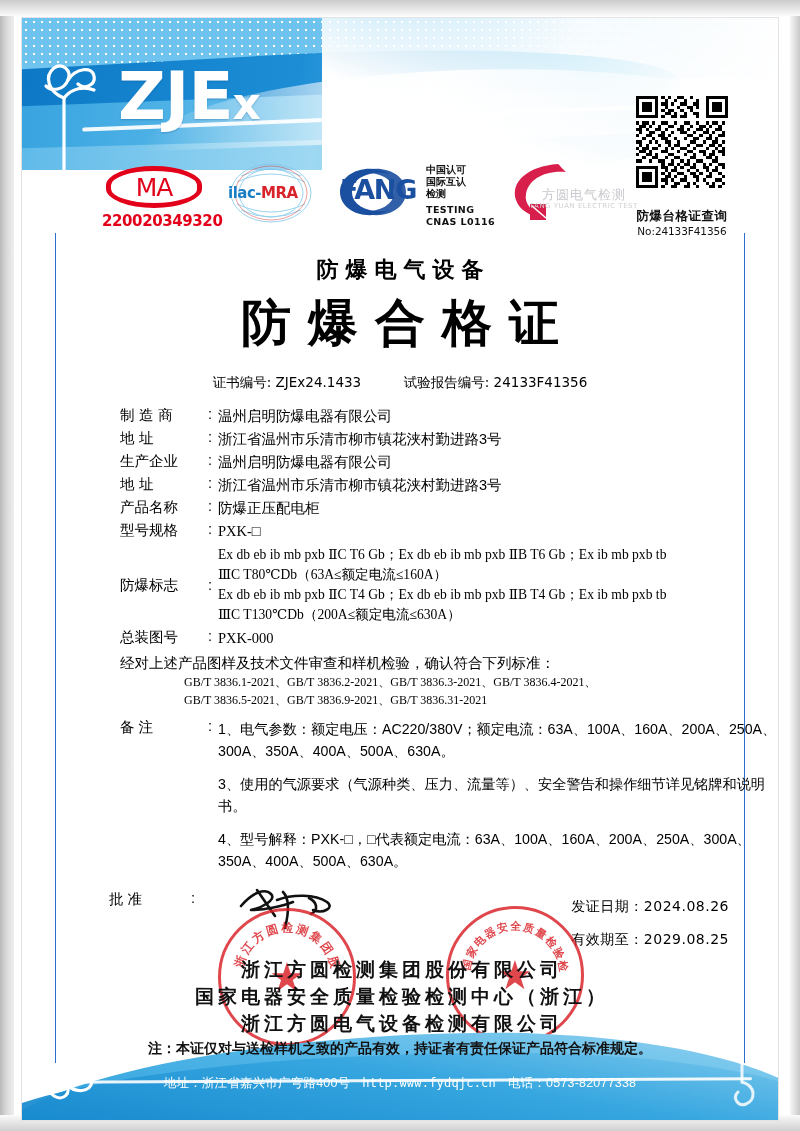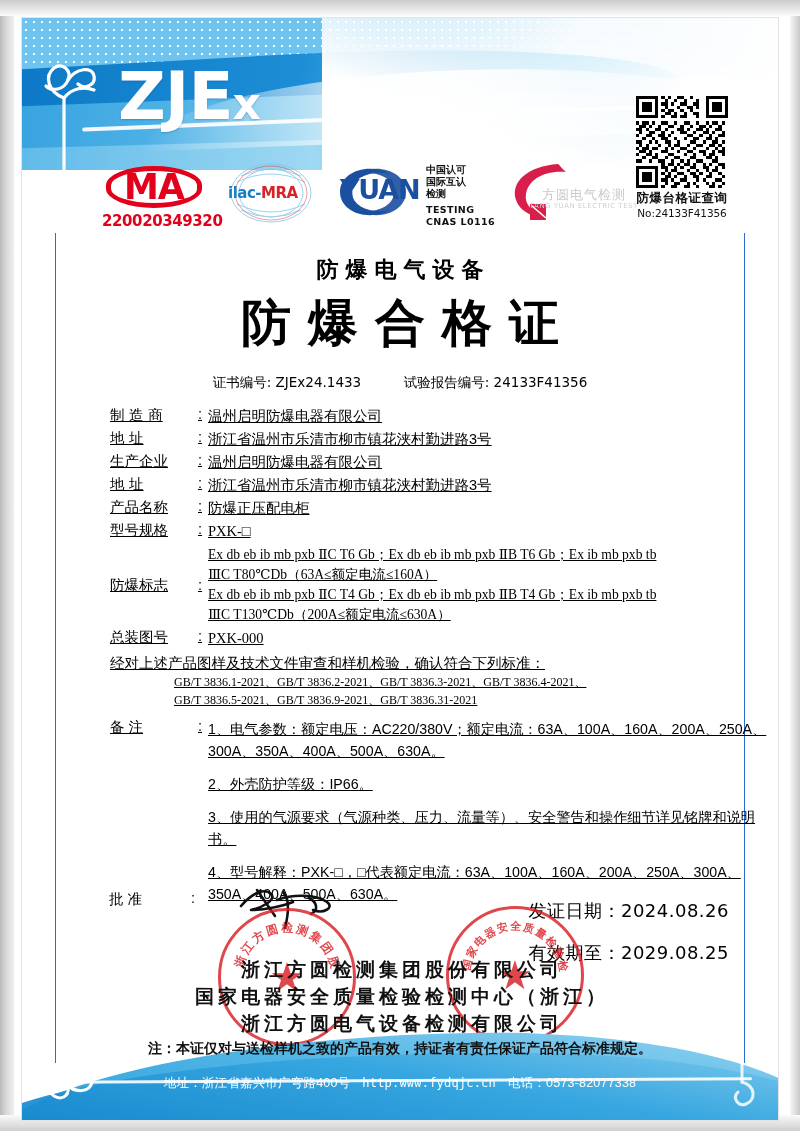--- a/index.html
+++ b/index.html
@@ -107,21 +107,21 @@
     position:relative;overflow:hidden;
   }
   .ma-shape:after{
     content:"";position:absolute;right:-7px;top:9px;width:16px;height:24px;
     background:#ffffff;
   }
   .ma-text{
     position:absolute;left:0;top:0;width:96px;height:42px;
     display:flex;align-items:center;justify-content:center;
     font-family:"DejaVu Sans","Liberation Sans",sans-serif;
-    font-weight:bold;font-size:35px;color:#e2001a;letter-spacing:-1px;
+    font-weight:normal;font-size:25px;color:#e2001a;letter-spacing:-1px;
   }
   .ma-num{
     position:absolute;left:80px;top:54px;width:110px;text-align:left;
     font-family:"DejaVu Sans","Liberation Sans",sans-serif;
     font-weight:bold;font-size:15px;color:#e2001a;letter-spacing:-.4px;
   }
   .ilac{position:absolute;left:206px;top:4px;width:86px;height:62px;}
   .ilac-txt{
     position:absolute;left:0;top:22px;width:86px;text-align:left;
     font-family:"DejaVu Sans","Liberation Sans",sans-serif;
@@ -150,21 +150,21 @@
   }
   .fy-en{
     position:absolute;left:22px;top:42px;width:120px;text-align:center;
     font-family:"DejaVu Sans","Liberation Sans",sans-serif;
     font-size:7px;color:#cfcfd4;letter-spacing:.5px;
   }
   .qr{position:absolute;left:604px;top:-62px;width:112px;}
   .qr-img{width:92px;height:92px;margin:0 auto;display:block;}
   .qr-cn{
     width:112px;text-align:center;font-size:12.5px;font-weight:bold;
-    color:#111;margin-top:2px;letter-spacing:.5px;
+    color:#111;margin-top:20px;letter-spacing:.5px;
   }
   .qr-no{
     width:112px;text-align:center;
     font-family:"DejaVu Sans","Liberation Sans",sans-serif;
     font-size:10.5px;color:#111;letter-spacing:-.1px;
   }
 
   
   .t-sub{
     position:absolute;left:0;top:237px;width:756px;text-align:center;
@@ -179,21 +179,21 @@
     font-family:"DejaVu Sans","Liberation Sans",sans-serif;
   }
   .nums{
     position:absolute;left:0;top:356px;width:756px;text-align:center;
     font-size:13.5px;color:#000;
     font-family:"DejaVu Sans","Liberation Sans",sans-serif;
   }
   .nums span.gap{display:inline-block;width:34px;}
 
   
-  .body{position:absolute;left:2px;top:388px;width:756px;font-size:14.5px;color:#000;text-decoration:underline;}
+  .body{position:absolute;left:12px;top:388px;width:756px;font-size:14.5px;color:#000;}
   .row{display:flex;align-items:flex-start;margin-bottom:2.5px;padding-left:86px;}
   .lbl{
     width:82px;flex:0 0 82px;font-size:14.5px;color:#000;
     font-family:"DejaVu Sans","Liberation Sans",sans-serif;
     display:flex;justify-content:space-between;
   }
   .colon{width:16px;flex:0 0 16px;text-align:center;}
   .val{flex:1;font-size:14.5px;line-height:1.42;}
   .val.serif{font-family:"Liberation Serif","DejaVu Serif",serif;font-size:14.5px;}
 
@@ -210,21 +210,21 @@
   .rem-item{margin-bottom:11px;}
   .rem-item:last-child{margin-bottom:0;}
 
   
   .approve{position:absolute;left:1px;top:872px;width:756px;height:70px;}
   .ap-lbl{position:absolute;left:86px;top:0;width:100px;display:flex;justify-content:space-between;font-size:14.5px;}
   .sign{position:absolute;left:208px;top:-14px;width:150px;height:60px;}
   .dates{
     position:absolute;right:50px;top:0;text-align:center;
     font-family:"DejaVu Sans","Liberation Sans",sans-serif;
-    font-size:18px;line-height:2.35;letter-spacing:.5px;
+    font-size:14px;line-height:2.35;letter-spacing:.5px;
   }
 
   
   .orgs{
     position:absolute;left:0;top:938px;width:756px;text-align:center;
     font-size:19px;font-weight:bold;letter-spacing:4px;line-height:1.42;
     text-indent:4px;color:#111;
     font-family:"DejaVu Sans","Liberation Sans",sans-serif;
   }
 
@@ -335,21 +335,21 @@
           </g>
         </svg>
         <div class="ilac-txt"><span>ilac-</span><i>MRA</i></div>
       </div>
 
       <div class="cnas">
         <svg width="86" height="52" viewBox="0 0 86 52" style="position:absolute;left:-4px;top:2px;">
           <path d="M60 8 C38 -4 10 6 10 26 C10 46 38 56 60 44 C44 48 22 42 22 26 C22 10 44 4 60 8 Z" fill="#1b4fa0"></path>
           <path d="M26 44 C48 56 76 46 76 26 C76 6 48 -4 26 8 C42 4 64 10 64 26 C64 42 42 48 26 44 Z" fill="#1b4fa0" opacity=".9"></path>
         </svg>
-        <div class="cnas-mark" style="position:relative;left:6px;top:10px;">YUAN</div>
+        <div class="cnas-mark" style="position:relative;left:6px;top:10px;">FANG</div>
       </div>
       <div class="cnas-cn" style="white-space:pre-line;">中国认可
 国际互认
 检测</div>
       <div class="cnas-en" style="white-space:pre-line;">TESTING
 CNAS L0116</div>
 
       <div class="fy-logo">
         <svg width="90" height="66" viewBox="0 0 90 66" style="position:absolute;left:0;top:0;">
           <path d="M56 4 C26 6 8 22 14 40 C18 52 32 58 42 56 C30 52 22 44 24 34 C26 20 42 10 64 12 C58 7 58 5 56 4 Z" fill="#d81f4b"></path>
@@ -650,21 +650,20 @@
 
       <div class="fullline">经对上述产品图样及技术文件审查和样机检验，确认符合下列标准：</div>
       <div class="std">GB/T 3836.1-2021、GB/T 3836.2-2021、GB/T 3836.3-2021、GB/T 3836.4-2021、</div>
       <div class="std">GB/T 3836.5-2021、GB/T 3836.9-2021、GB/T 3836.31-2021</div>
 
       <div class="remark">
         <span class="rem-lbl">备    注</span>
         <span class="colon">:</span>
         <span class="rem-body">
           <div class="rem-item">1、电气参数：额定电压：AC220/380V；额定电流：63A、100A、160A、200A、250A、300A、350A、400A、500A、630A。</div>
-          <div class="rem-item">2、外壳防护等级：IP66。</div>
           <div class="rem-item">3、使用的气源要求（气源种类、压力、流量等）、安全警告和操作细节详见铭牌和说明书。</div>
           <div class="rem-item">4、型号解释：PXK-□，□代表额定电流：63A、100A、160A、200A、250A、300A、350A、400A、500A、630A。</div>
         </span>
       </div>
     </div>
 
     <div class="approve">
       <span class="ap-lbl" style="width:82px;">批    准</span>
       <span style="position:absolute;left:168px;top:0;font-size:14.5px;">:</span>
 

